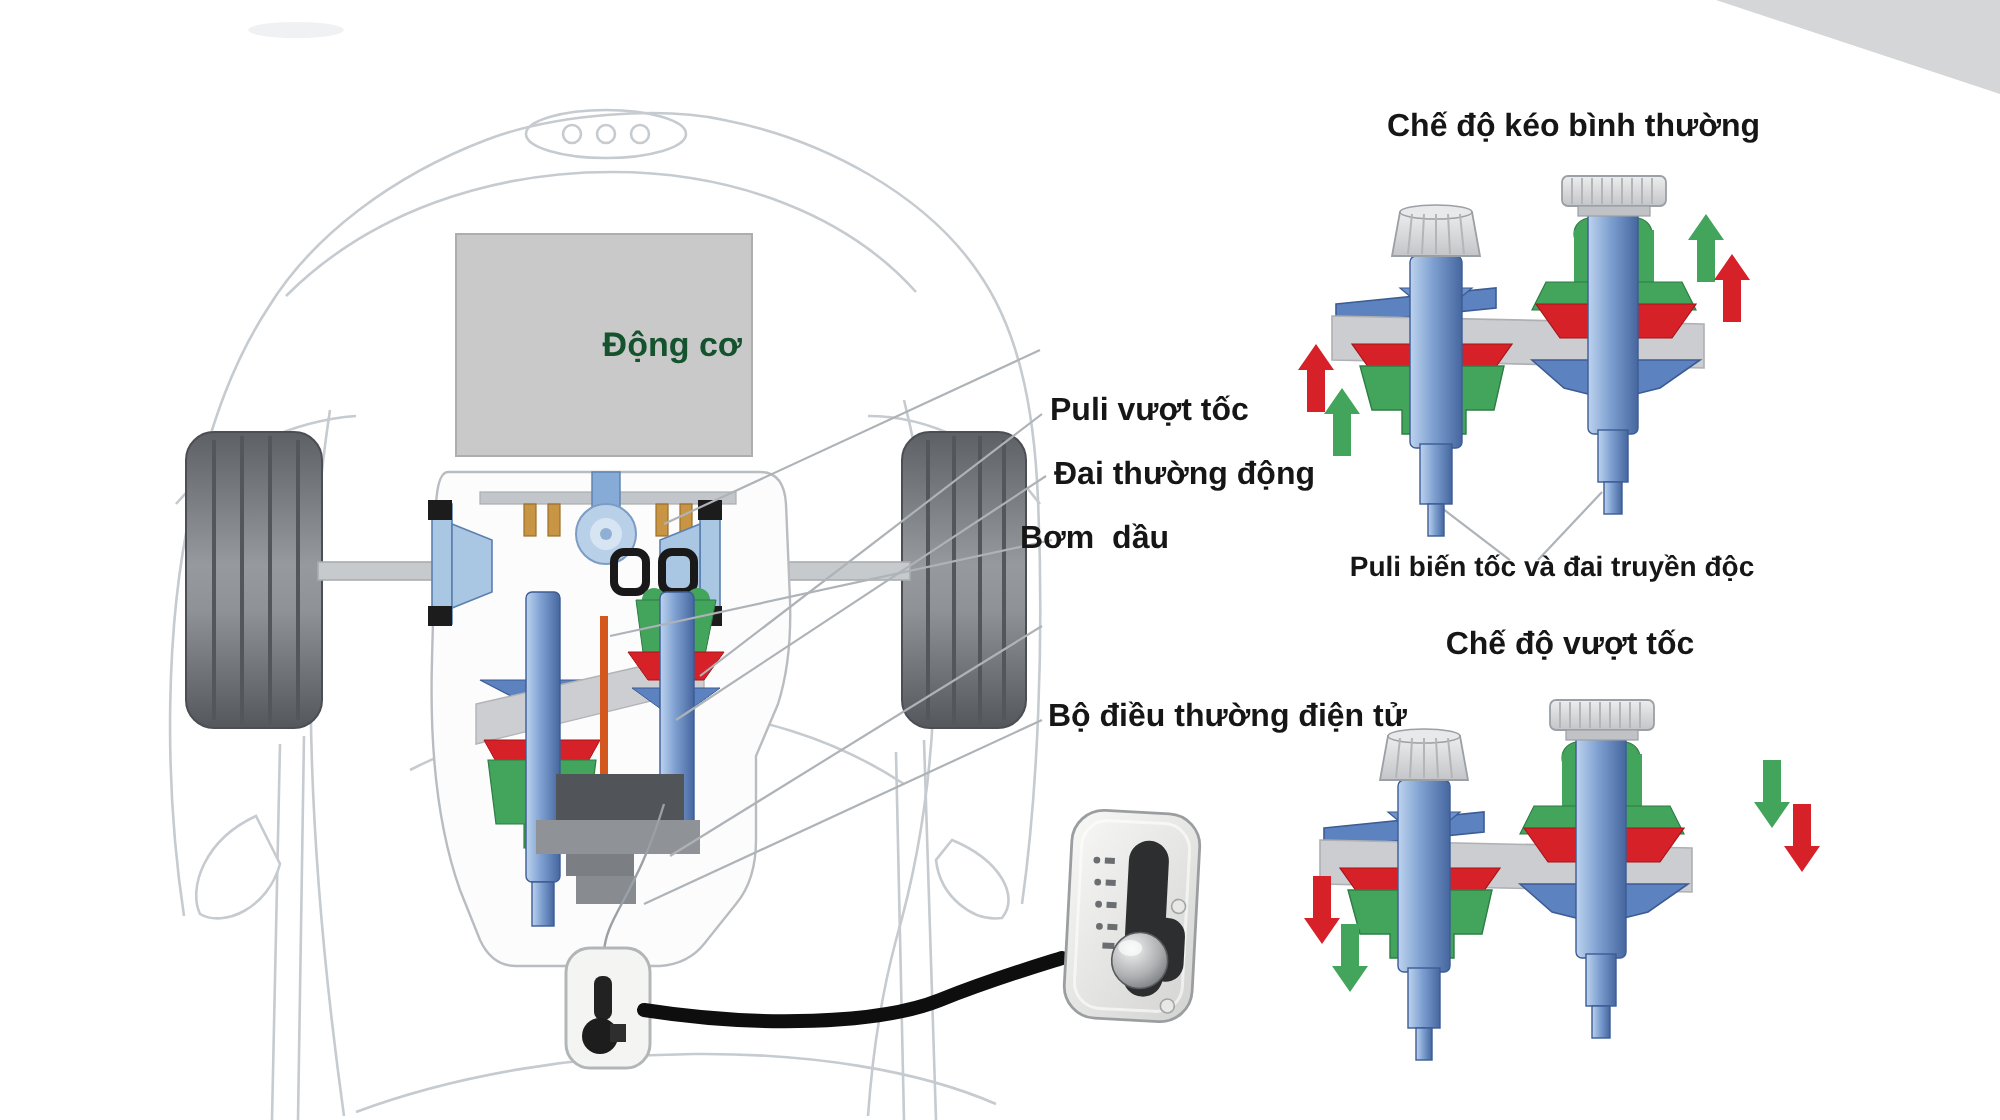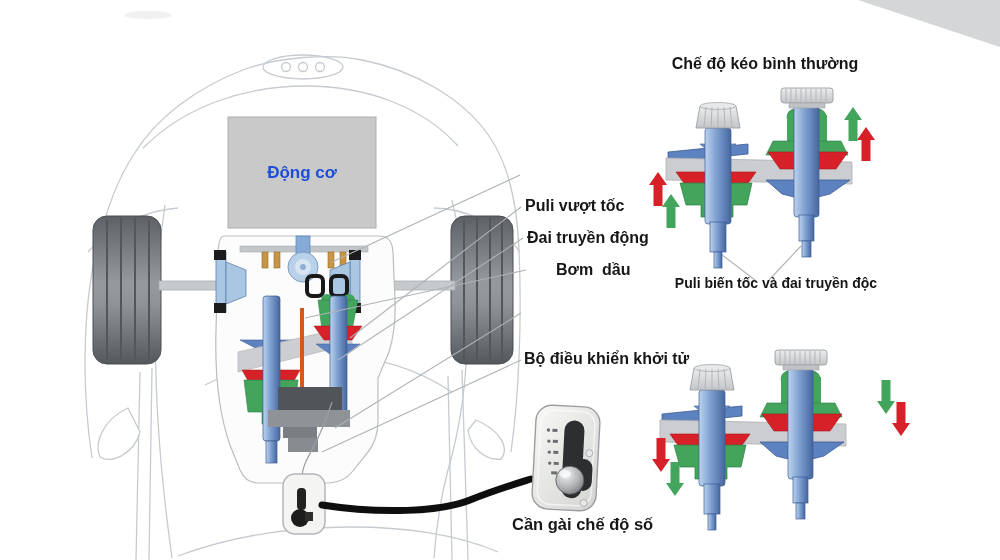--- a/index.html
+++ b/index.html
@@ -2,21 +2,21 @@
 <html><head>
 <meta charset="utf-8">
 <style>
   html,body{margin:0;padding:0;background:#ffffff;}
   #stage{position:relative;width:1000px;height:560px;background:#ffffff;overflow:hidden;
          font-family:"Liberation Sans","DejaVu Sans",sans-serif;}
   #art{position:absolute;left:0;top:0;}
   .lbl{position:absolute;font-weight:bold;color:#161616;font-size:16px;line-height:1.1;
        white-space:pre;}
   .ctr{text-align:center;}
-  .eng{font-size:17px;color:#1d4ed8;}
+  .eng{font-size:17px;color:#14532d;text-align:right;}
 </style>
 </head>
 <body>
 
 <div id="stage">
 
 <svg id="art" width="1000" height="560" viewBox="0 0 1000 560">
   <defs>
     <linearGradient id="gShaft" x1="0" y1="0" x2="1" y2="0">
       <stop offset="0" stop-color="#bdd3ee"></stop>
@@ -216,22 +216,22 @@
     <use href="#arr" fill="#d62129" transform="translate(661,472) rotate(180)"></use>
     <use href="#arr" fill="#43a45c" transform="translate(675,496) rotate(180)"></use>
     <use href="#arr" fill="#43a45c" transform="translate(886,414) rotate(180)"></use>
     <use href="#arr" fill="#d62129" transform="translate(901,436) rotate(180)"></use>
   </g>
 </svg>
 
 <div class="lbl eng ctr" style="left:233px;top:164px;width:138px;">Động cơ</div>
 
 <div class="lbl" style="left:525px;top:197px;">Puli vượt tốc</div>
-<div class="lbl" style="left:527px;top:229px;">Đai truyền động</div>
-<div class="lbl" style="left:556px;top:261px;">Bơm  dầu</div>
-<div class="lbl" style="left:524px;top:350px;">Bộ điều khiển khởi tử</div>
-
-<div class="lbl ctr" style="left:650px;top:55px;width:230px;">Chế độ kéo bình thường</div>
+<div class="lbl" style="left:527px;top:229px;">Đai thường động</div>
+<div class="lbl" style="left:510px;top:261px;">Bơm  dầu</div>
+<div class="lbl" style="left:524px;top:350px;">Bộ điều thường điện tử</div>
+
+<div class="lbl ctr" style="left:650px;top:55px;width:230px;text-align:right;">Chế độ kéo bình thường</div>
 <div class="lbl ctr" style="left:645px;top:276px;width:262px;font-size:14px;">Puli biến tốc và đai truyền độc</div>
-
-<div class="lbl" style="left:512px;top:515px;font-size:16.5px;">Cần gài chế độ số</div>
+<div class="lbl ctr" style="left:695px;top:314px;width:180px;">Chế độ vượt tốc</div>
+
 
 </div>
 
 </body></html>

